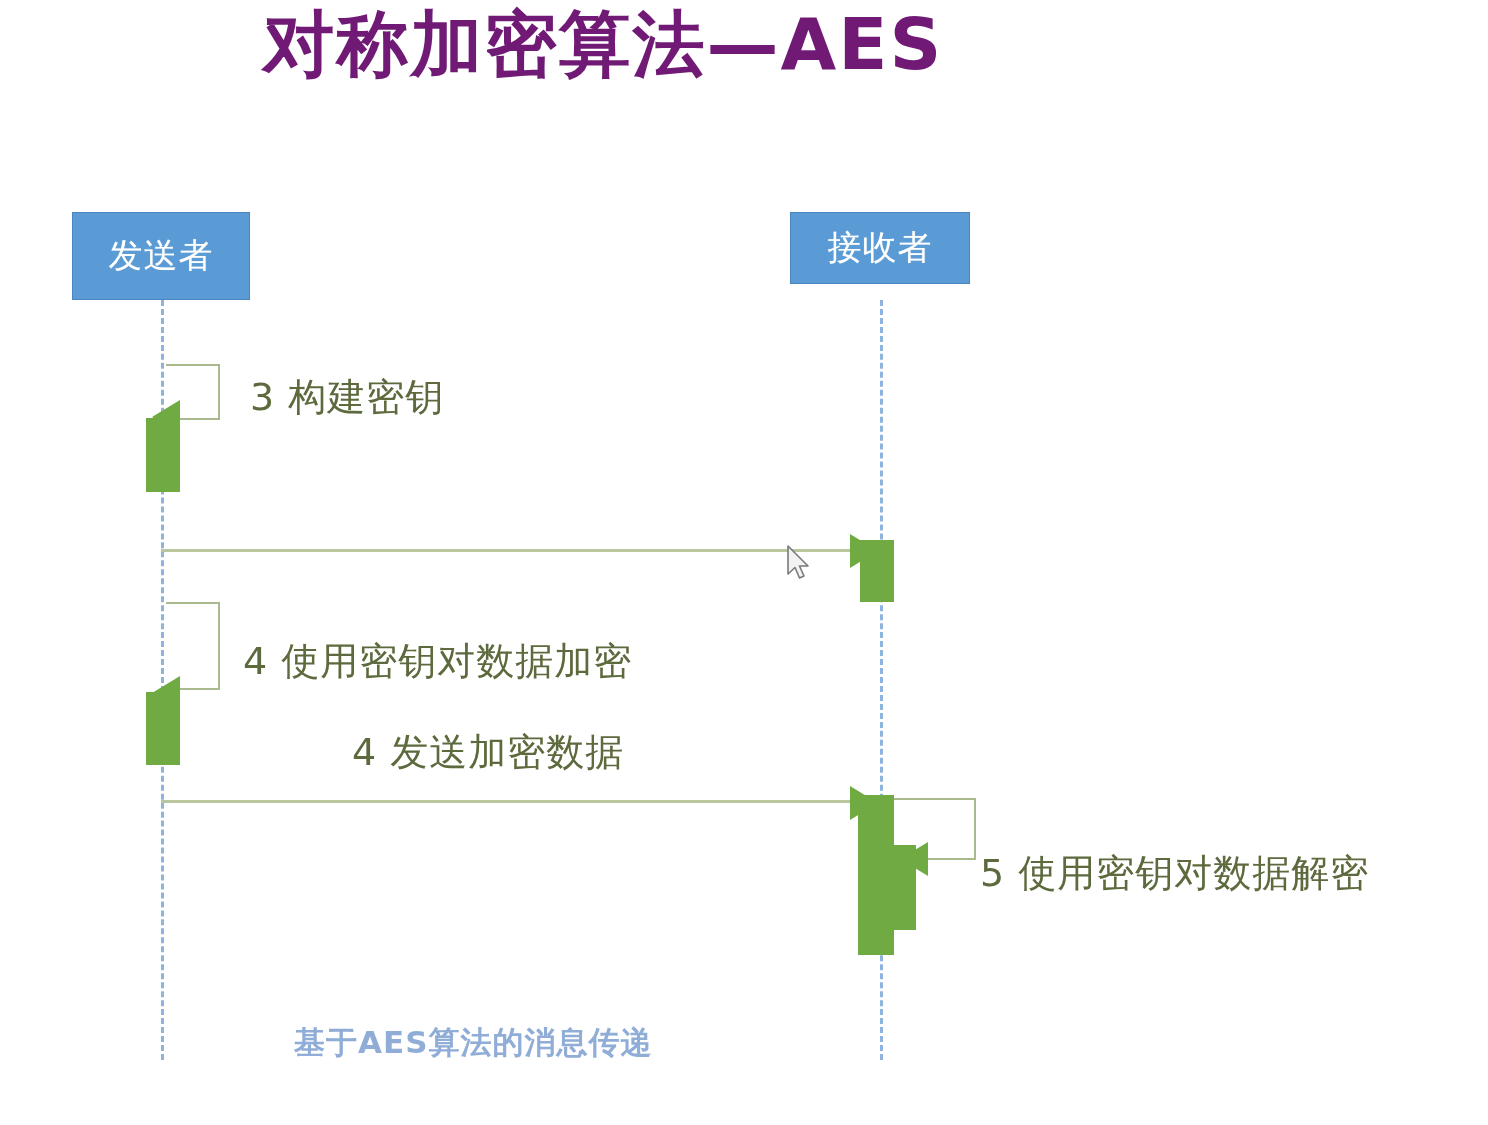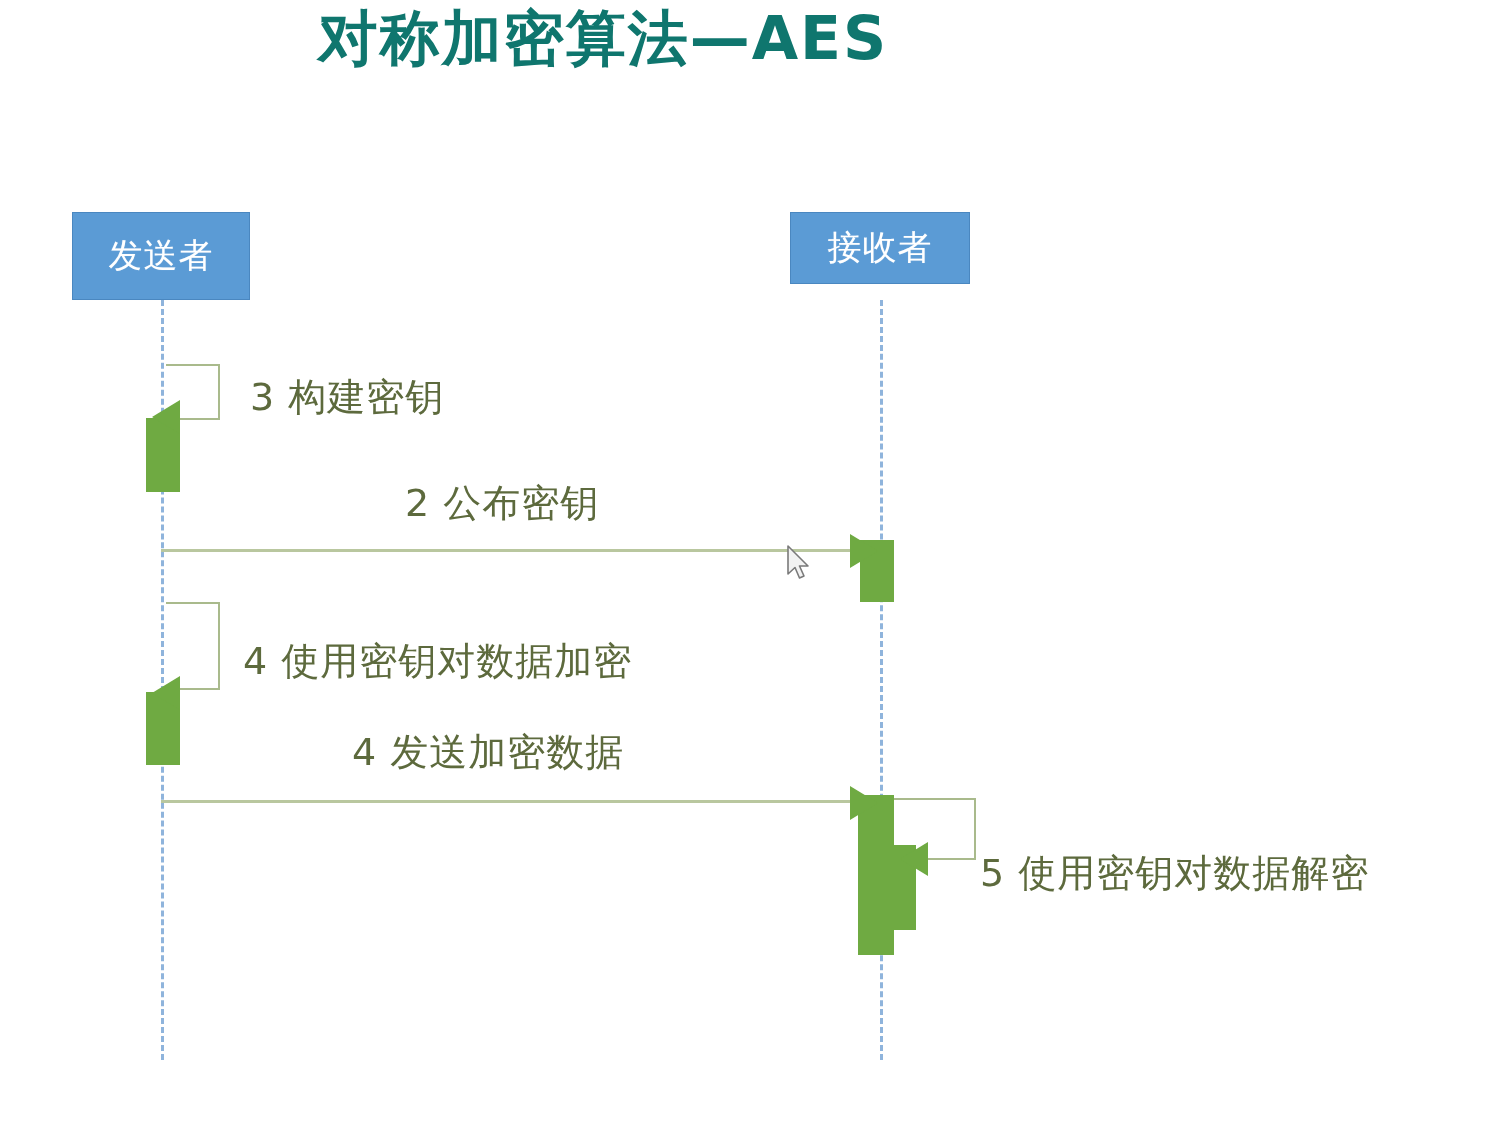--- a/index.html
+++ b/index.html
@@ -23,24 +23,24 @@
   }
 
   
   .title {
     position: absolute;
     left: 0;
     top: 6px;
     width: 1206px;
     text-align: center;
     font-family: "DejaVu Sans", "Liberation Sans", sans-serif;
-    font-size: 60px;
+    font-size: 72px;
     font-weight: bold;
     letter-spacing: 2px;
-    color: #0f766e;
+    color: #701a75;
     line-height: 1.08;
     white-space: nowrap;
   }
 
   
   .actor-box {
     position: absolute;
     box-sizing: border-box;
     background: #5b9bd5;
     border: 1px solid #4a87c0;
@@ -192,23 +192,23 @@
   <div class="arrow arrow-left-green" id="arrow-5"></div>
 
   <div class="actor-box" id="actor-sender">
     <span>发送者</span>
   </div>
   <div class="actor-box" id="actor-receiver">
     <span>接收者</span>
   </div>
 
   <div class="msg-label" id="label-1">3 构建密钥</div>
-  <div class="msg-label" id="label-2">2 公布密钥</div>
   <div class="msg-label" id="label-3">4 使用密钥对数据加密</div>
   <div class="msg-label" id="label-4">4 发送加密数据</div>
   <div class="msg-label" id="label-5">5 使用密钥对数据解密</div>
 
+  <div class="caption">基于AES算法的消息传递</div>
 
   <svg id="mouse-cursor" viewBox="0 0 26 38" xmlns="http://www.w3.org/2000/svg">
     <polygon points="2,1 2,29 9,22.5 13.5,33 18,31 13.5,21 22,21" fill="#f2f2f2" stroke="#7a7a7a" stroke-width="1.6" stroke-linejoin="round"></polygon>
   </svg>
 
 </div>
 
 </body></html>

